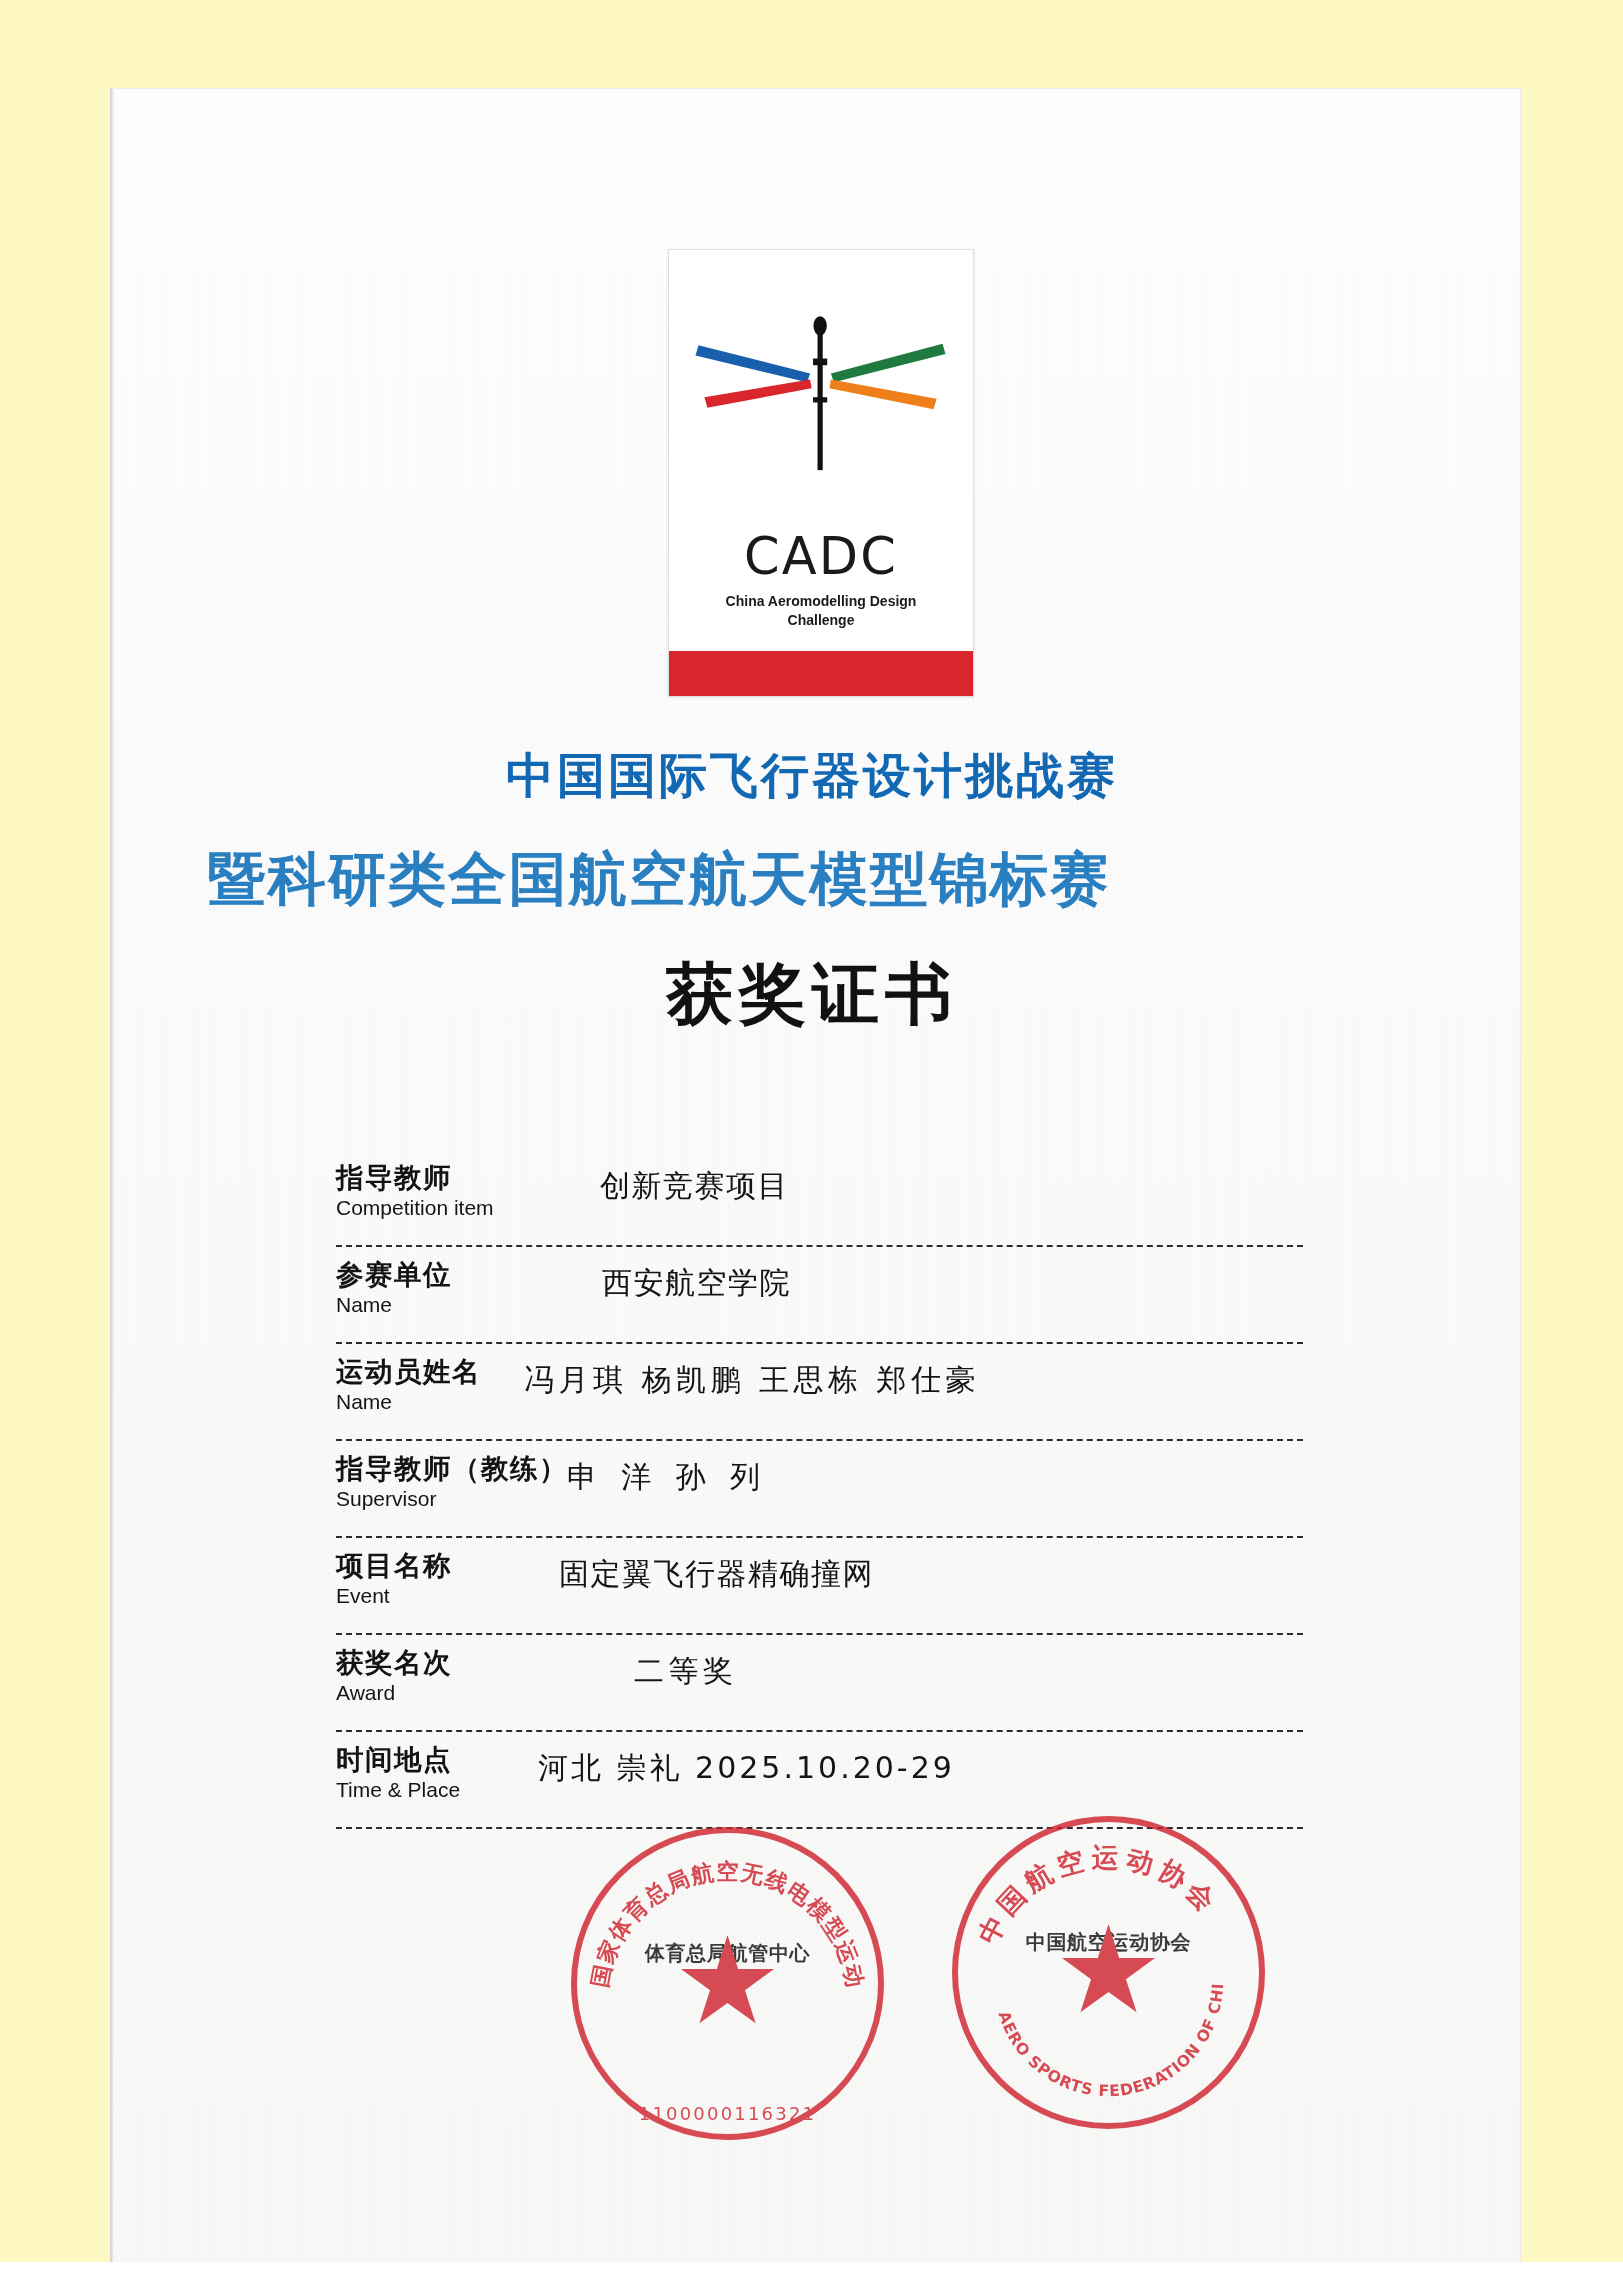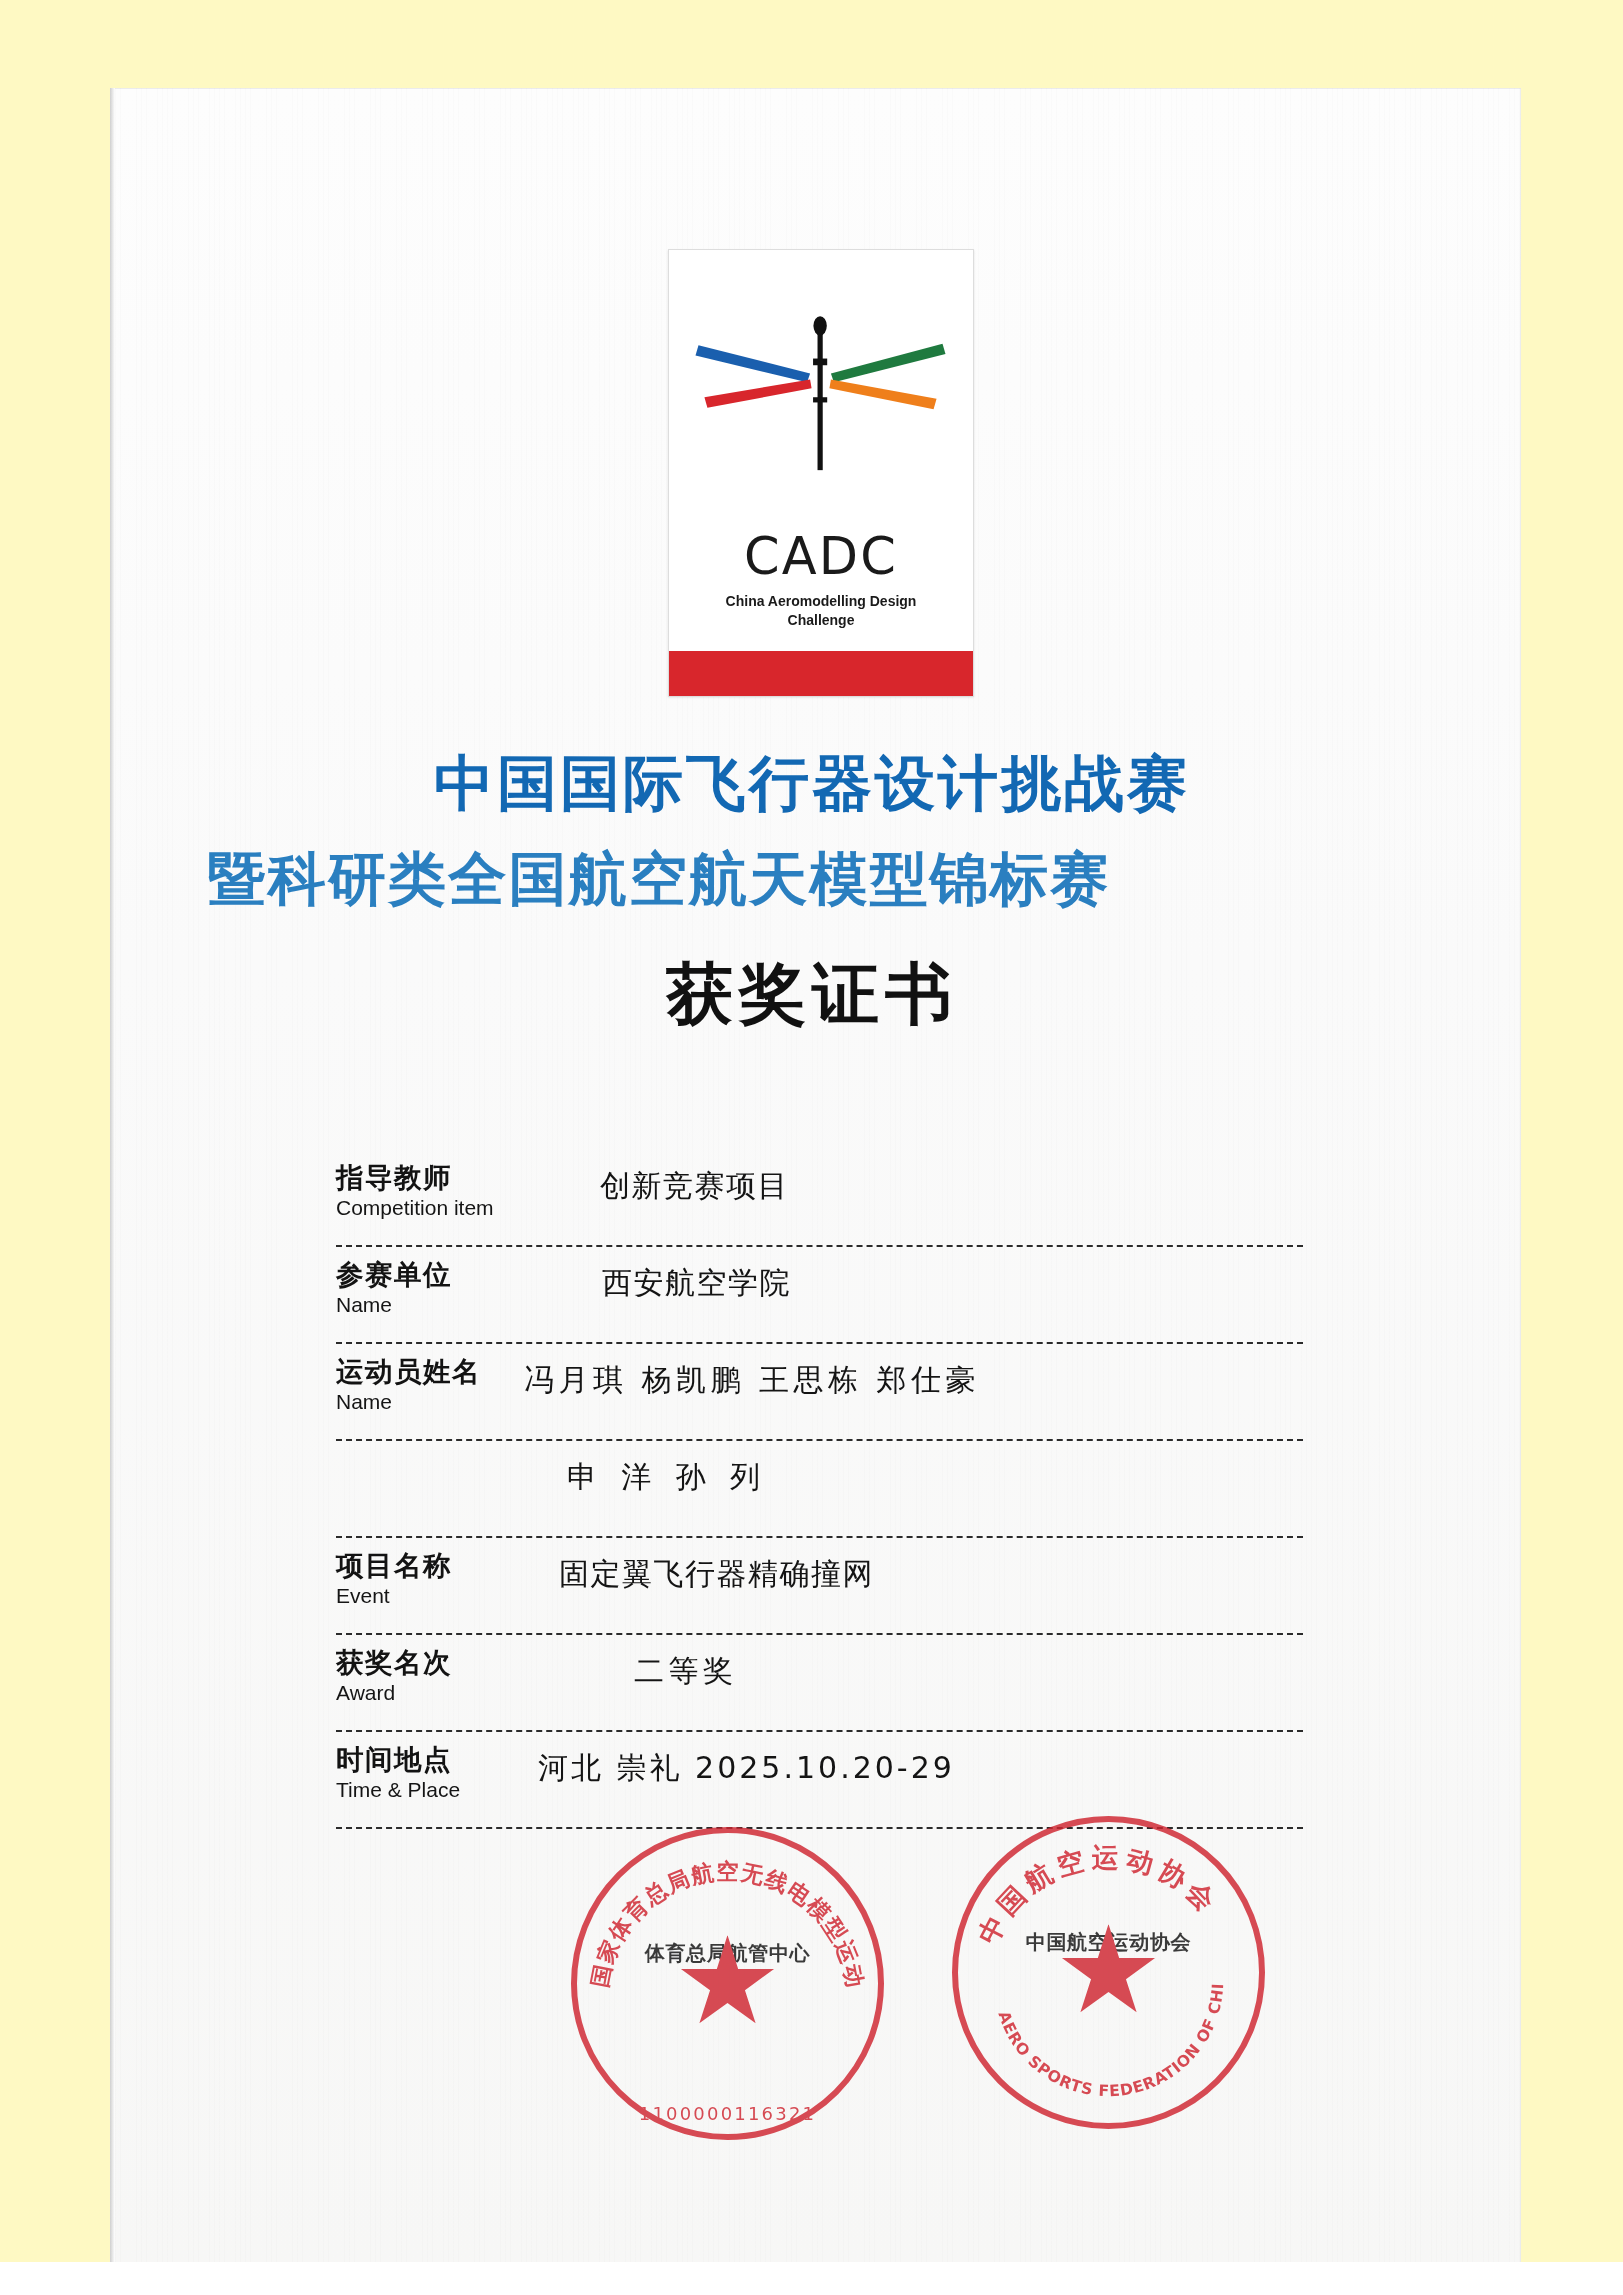--- a/index.html
+++ b/index.html
@@ -104,21 +104,21 @@
     font-family: "Liberation Sans", sans-serif;
   }
 
   
   .title-main {
     position: absolute;
     left: 0;
     top: 744px;
     width: 1624px;
     text-align: center;
-    font-size: 60px;
+    font-size: 48px;
     font-weight: bold;
     color: #1268b3;
     letter-spacing: 3px;
     font-family: "DejaVu Sans", sans-serif;
   }
   .title-sub {
     position: absolute;
     left: 0;
     top: 841px;
     width: 1292px;
@@ -319,20 +319,24 @@
 
     <div class="field-row">
       <div class="field-label">
         <div class="label-cn">运动员姓名</div>
         <div class="label-en">Name</div>
       </div>
       <div class="field-value v-name">冯月琪 杨凯鹏 王思栋 郑仕豪</div>
     </div>
 
     <div class="field-row">
+      <div class="field-label">
+        <div class="label-cn">指导教师（教练）</div>
+        <div class="label-en">Supervisor</div>
+      </div>
       <div class="field-value v-sup">申 洋 孙 列</div>
     </div>
 
     <div class="field-row">
       <div class="field-label">
         <div class="label-cn">项目名称</div>
         <div class="label-en">Event</div>
       </div>
       <div class="field-value v-event">固定翼飞行器精确撞网</div>
     </div>

